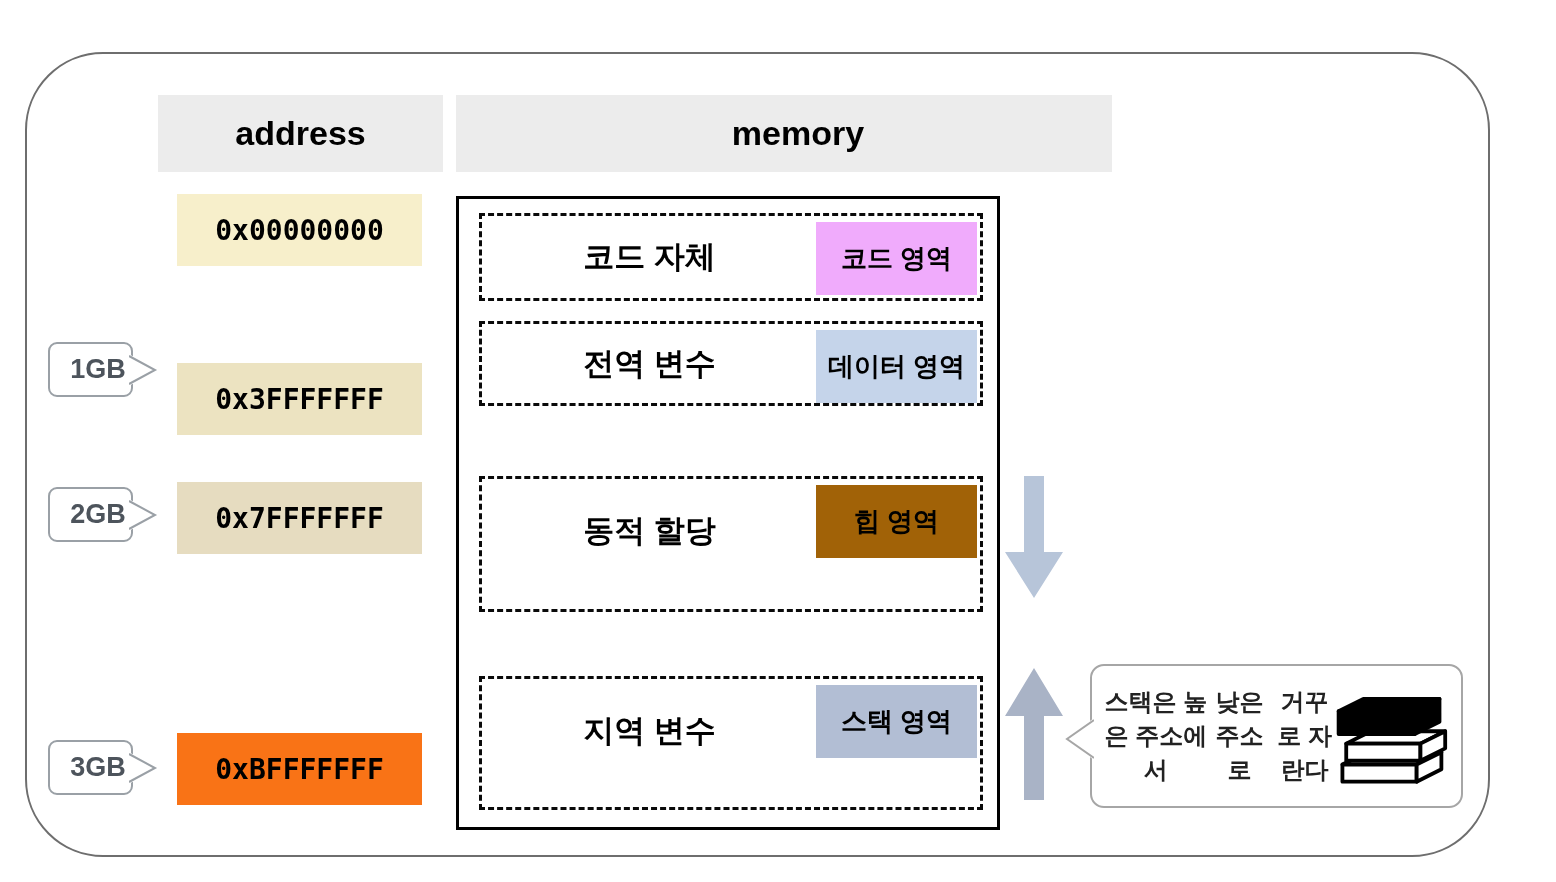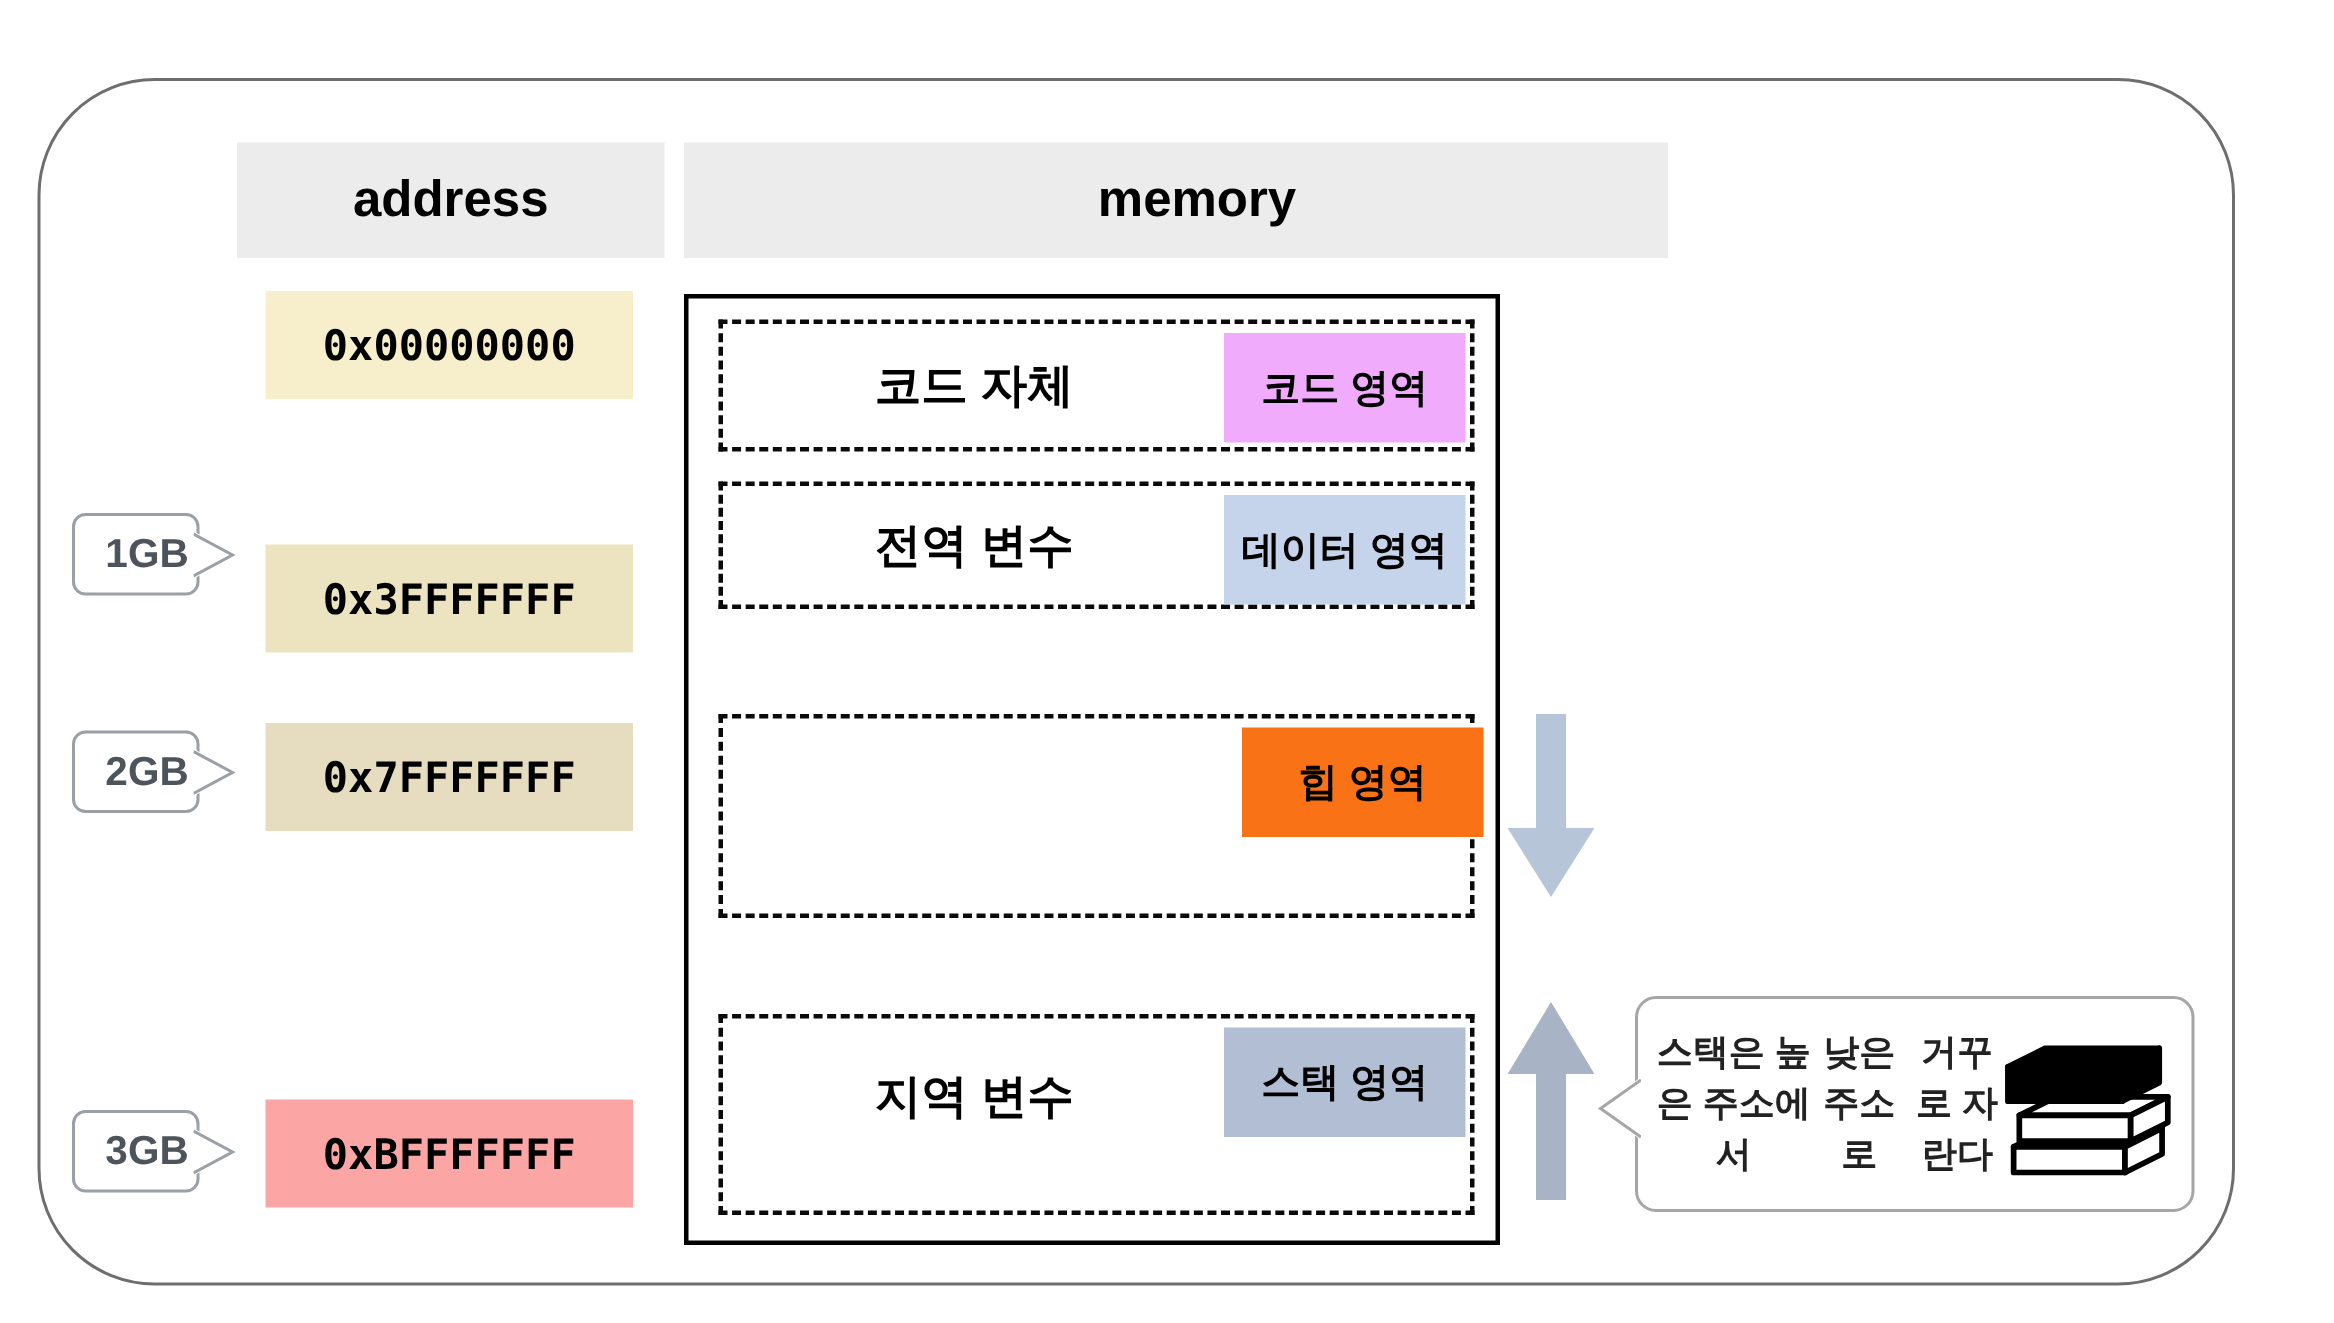--- a/index.html
+++ b/index.html
@@ -79,21 +79,21 @@
 
   <div class="acell acell1" style="background-color: rgb(247, 239, 203); text-align: center;">
     <span>0x00000000</span>
   </div>
   <div class="acell acell2" style="background-color: rgb(236, 227, 193);">
     <span>0x3FFFFFFF</span>
   </div>
   <div class="acell acell3" style="background-color: rgb(230, 220, 192);">
     <span>0x7FFFFFFF</span>
   </div>
-  <div class="acell acell4" style="background-color: #fca5a5;">
+  <div class="acell acell4" style="background-color: #f97316;">
     <span>0xBFFFFFFF</span>
   </div>
 
   <div class="tag tag1">
     <span>1GB</span>
     <svg class="tag-tail" viewBox="0 0 30 32">
       <path d="M0,0 L27,16 L0,32 Z" fill="#ffffff" stroke="none"></path>
       <path d="M0,2 L26,16 L0,30" fill="none" stroke="#9aa0a6" stroke-width="2"></path>
     </svg>
   </div>
@@ -116,21 +116,22 @@
 
   <div class="region region1">
     <div class="rtext">코드 자체</div>
     <div class="rlabel" style="background-color: #f0abfc;">코드 영역</div>
   </div>
   <div class="region region2">
     <div class="rtext">전역 변수</div>
     <div class="rlabel" style="background-color: rgb(197, 212, 234);">데이터 영역</div>
   </div>
   <div class="region region3">
-    <div class="rlabel" style="background-color: #f97316; margin-left: 12px;">힙 영역</div>
+    <div class="rtext">동적 할당</div>
+    <div class="rlabel" style="background-color: #a16207;">힙 영역</div>
   </div>
   <div class="region region4">
     <div class="rtext">지역 변수</div>
     <div class="rlabel" style="background-color: rgb(178, 190, 212);">스택 영역</div>
   </div>
 
   <svg class="arrow arrow-down" width="58" height="122" viewBox="0 0 58 122">
     <polygon points="19,0 39,0 39,76 58,76 29,122 0,76 19,76" fill="#b7c5d9"></polygon>
   </svg>
   <svg class="arrow arrow-up" width="58" height="132" viewBox="0 0 58 132">

